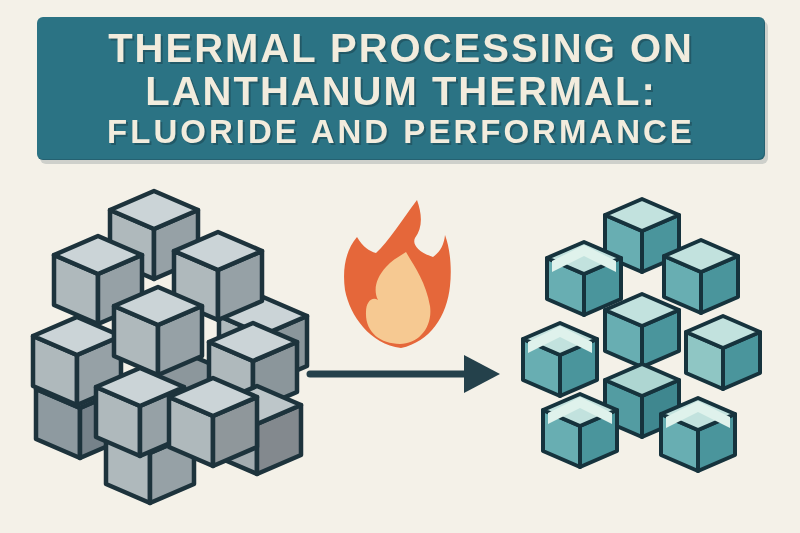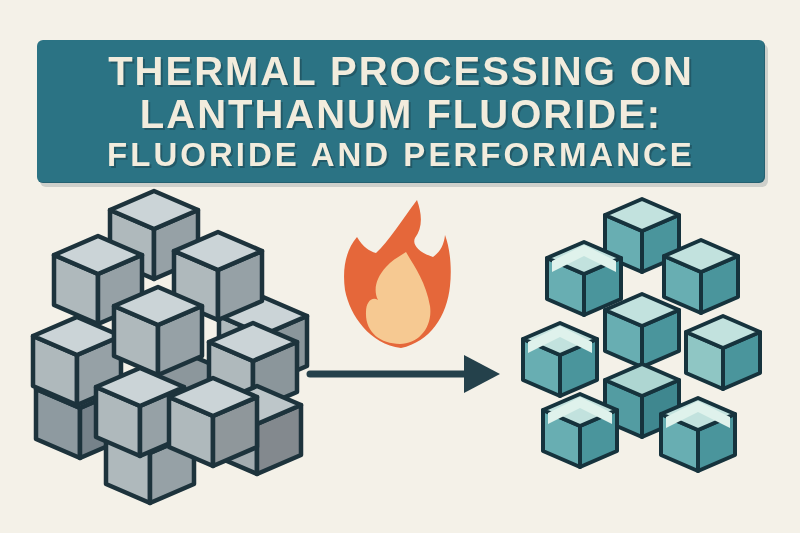--- a/index.html
+++ b/index.html
@@ -4,21 +4,21 @@
 <style>
   html,body{margin:0;padding:0;}
   body{
     width:800px;height:533px;overflow:hidden;position:relative;
     background:#F4F1E8;
     font-family:"Liberation Sans", sans-serif;
   }
   .stage{position:absolute;inset:0;}
   .art{position:absolute;left:0;top:0;}
   .banner{
-    position:absolute;left:37px;top:40px;width:728px;height:143px;
+    position:absolute;left:37px;top:17px;width:728px;height:143px;
     background:#2B7384;border-radius:6px;
     box-shadow:3px 4px 0 rgba(31,62,73,0.18), -1px -1px 0 rgba(20,45,55,0.25) inset;
     display:flex;flex-direction:column;align-items:center;justify-content:center;
     text-align:center;
   }
   .banner .l1,.banner .l2{
     color:#F2ECDD;font-weight:700;font-size:40px;line-height:43px;
     letter-spacing:2px;white-space:nowrap;
     text-shadow:2px 2px 0 rgba(21,48,58,0.38);
   }
@@ -176,17 +176,17 @@
           <polygon points="661,414 698,430 698,471 661,455" fill="#68AEB2" stroke="#16333D" stroke-width="4" stroke-linejoin="round"></polygon>
           <polygon points="735,414 698,430 698,471 735,455" fill="#4A959C" stroke="#16333D" stroke-width="4" stroke-linejoin="round"></polygon>
           <polygon points="698,398 735,414 698,430 661,414" fill="#C2E2DE" stroke="#16333D" stroke-width="4" stroke-linejoin="round"></polygon>
           <polygon points="666,417 698,401 730,417 730,428 698,412 666,428" fill="#DFF2EC"></polygon>
         </g>
       </g>
   </svg>
 
   <div class="banner">
     <div class="l1">THERMAL PROCESSING ON</div>
-    <div class="l2">LANTHANUM FLUORIDE:</div>
+    <div class="l2">LANTHANUM THERMAL:</div>
     <div class="l3">FLUORIDE AND PERFORMANCE</div>
   </div>
 
 </div>
 
 </body></html>

